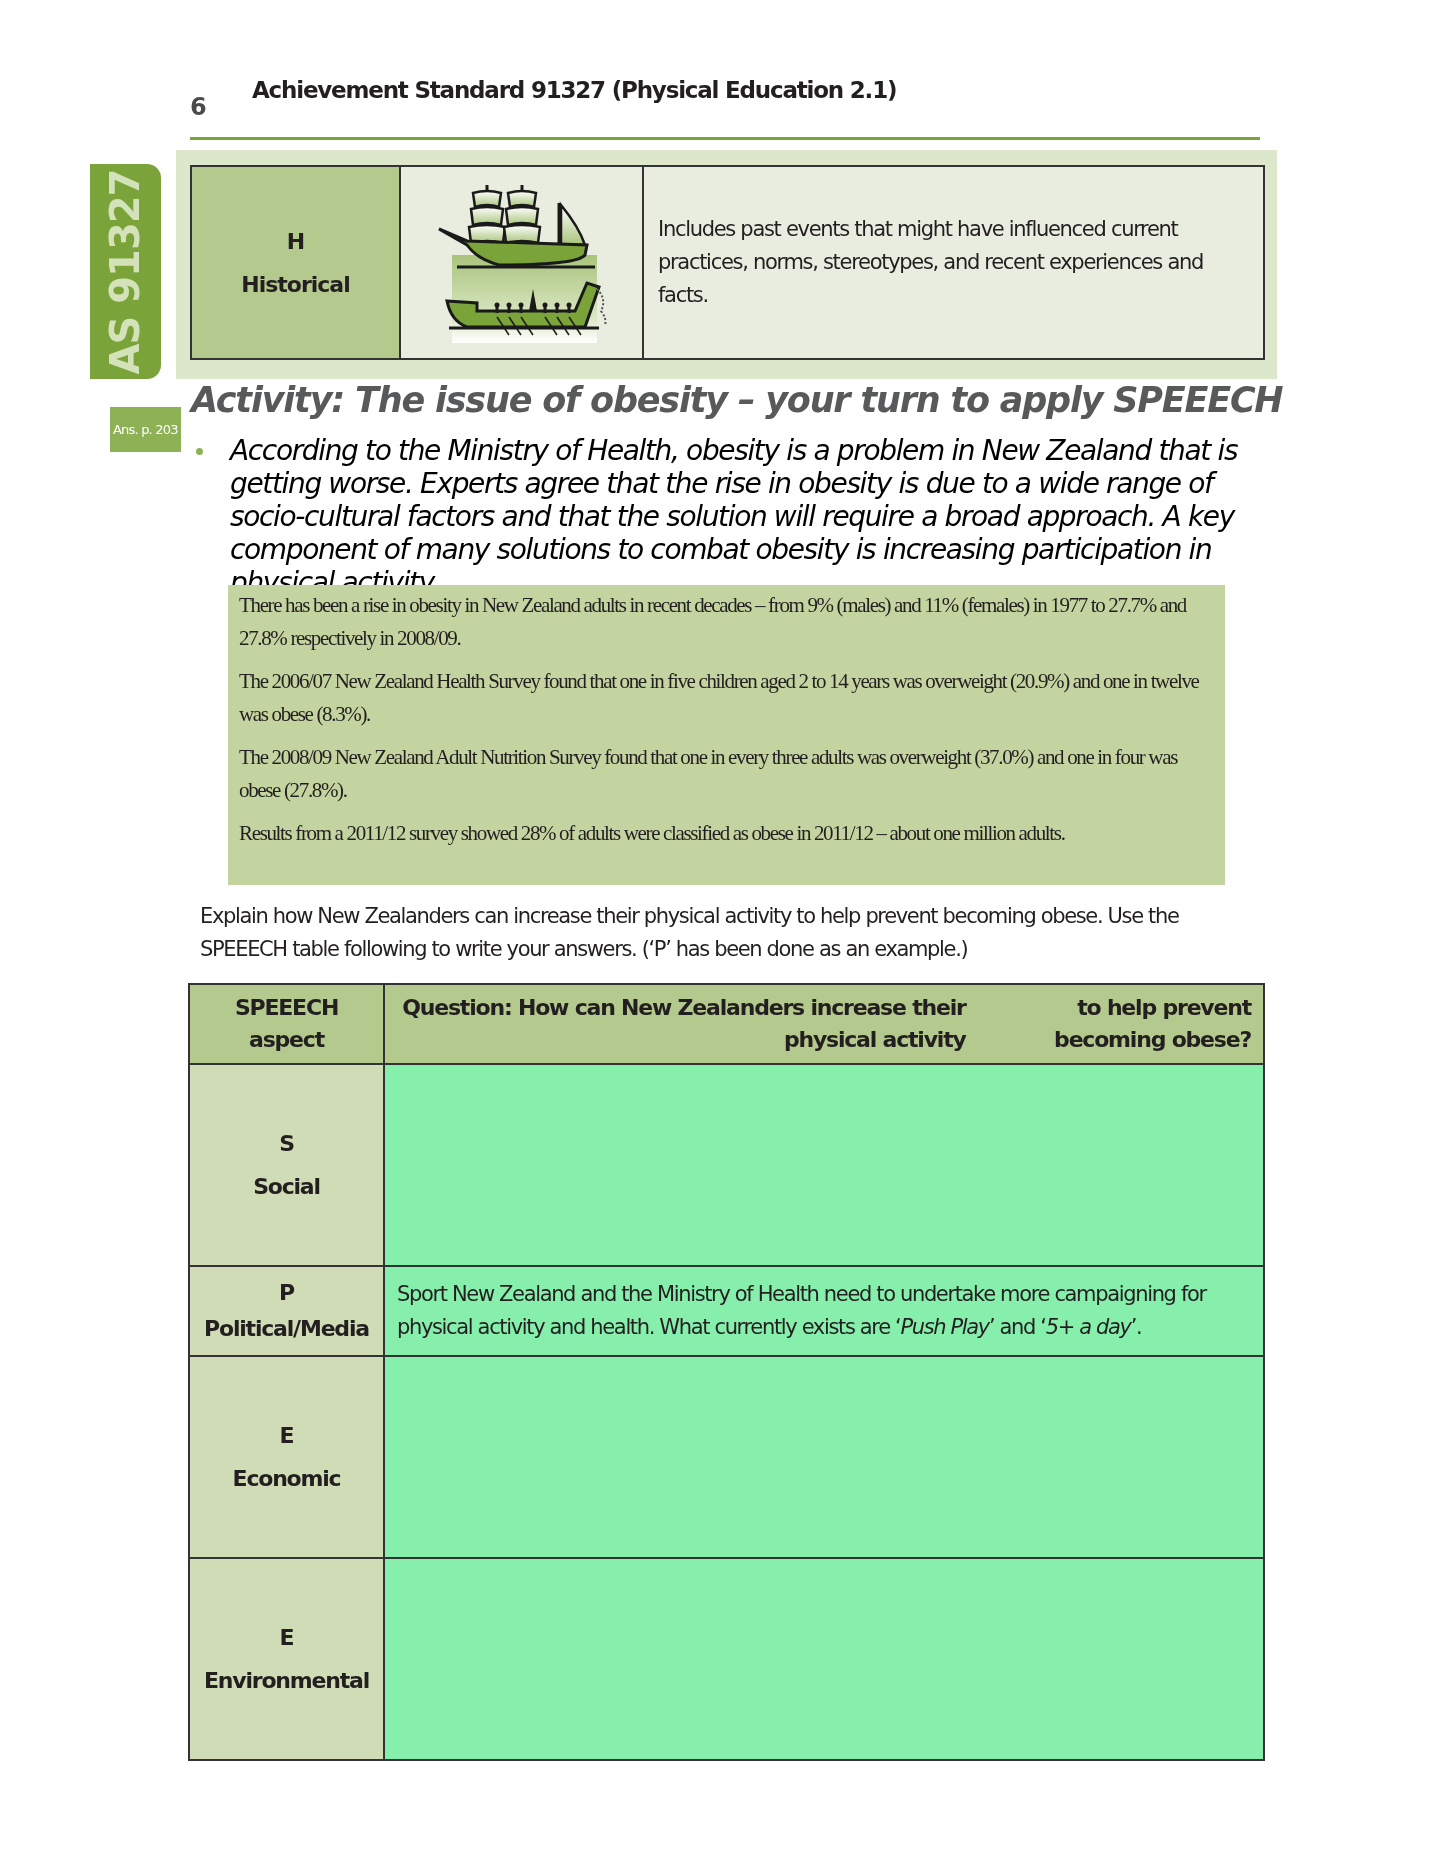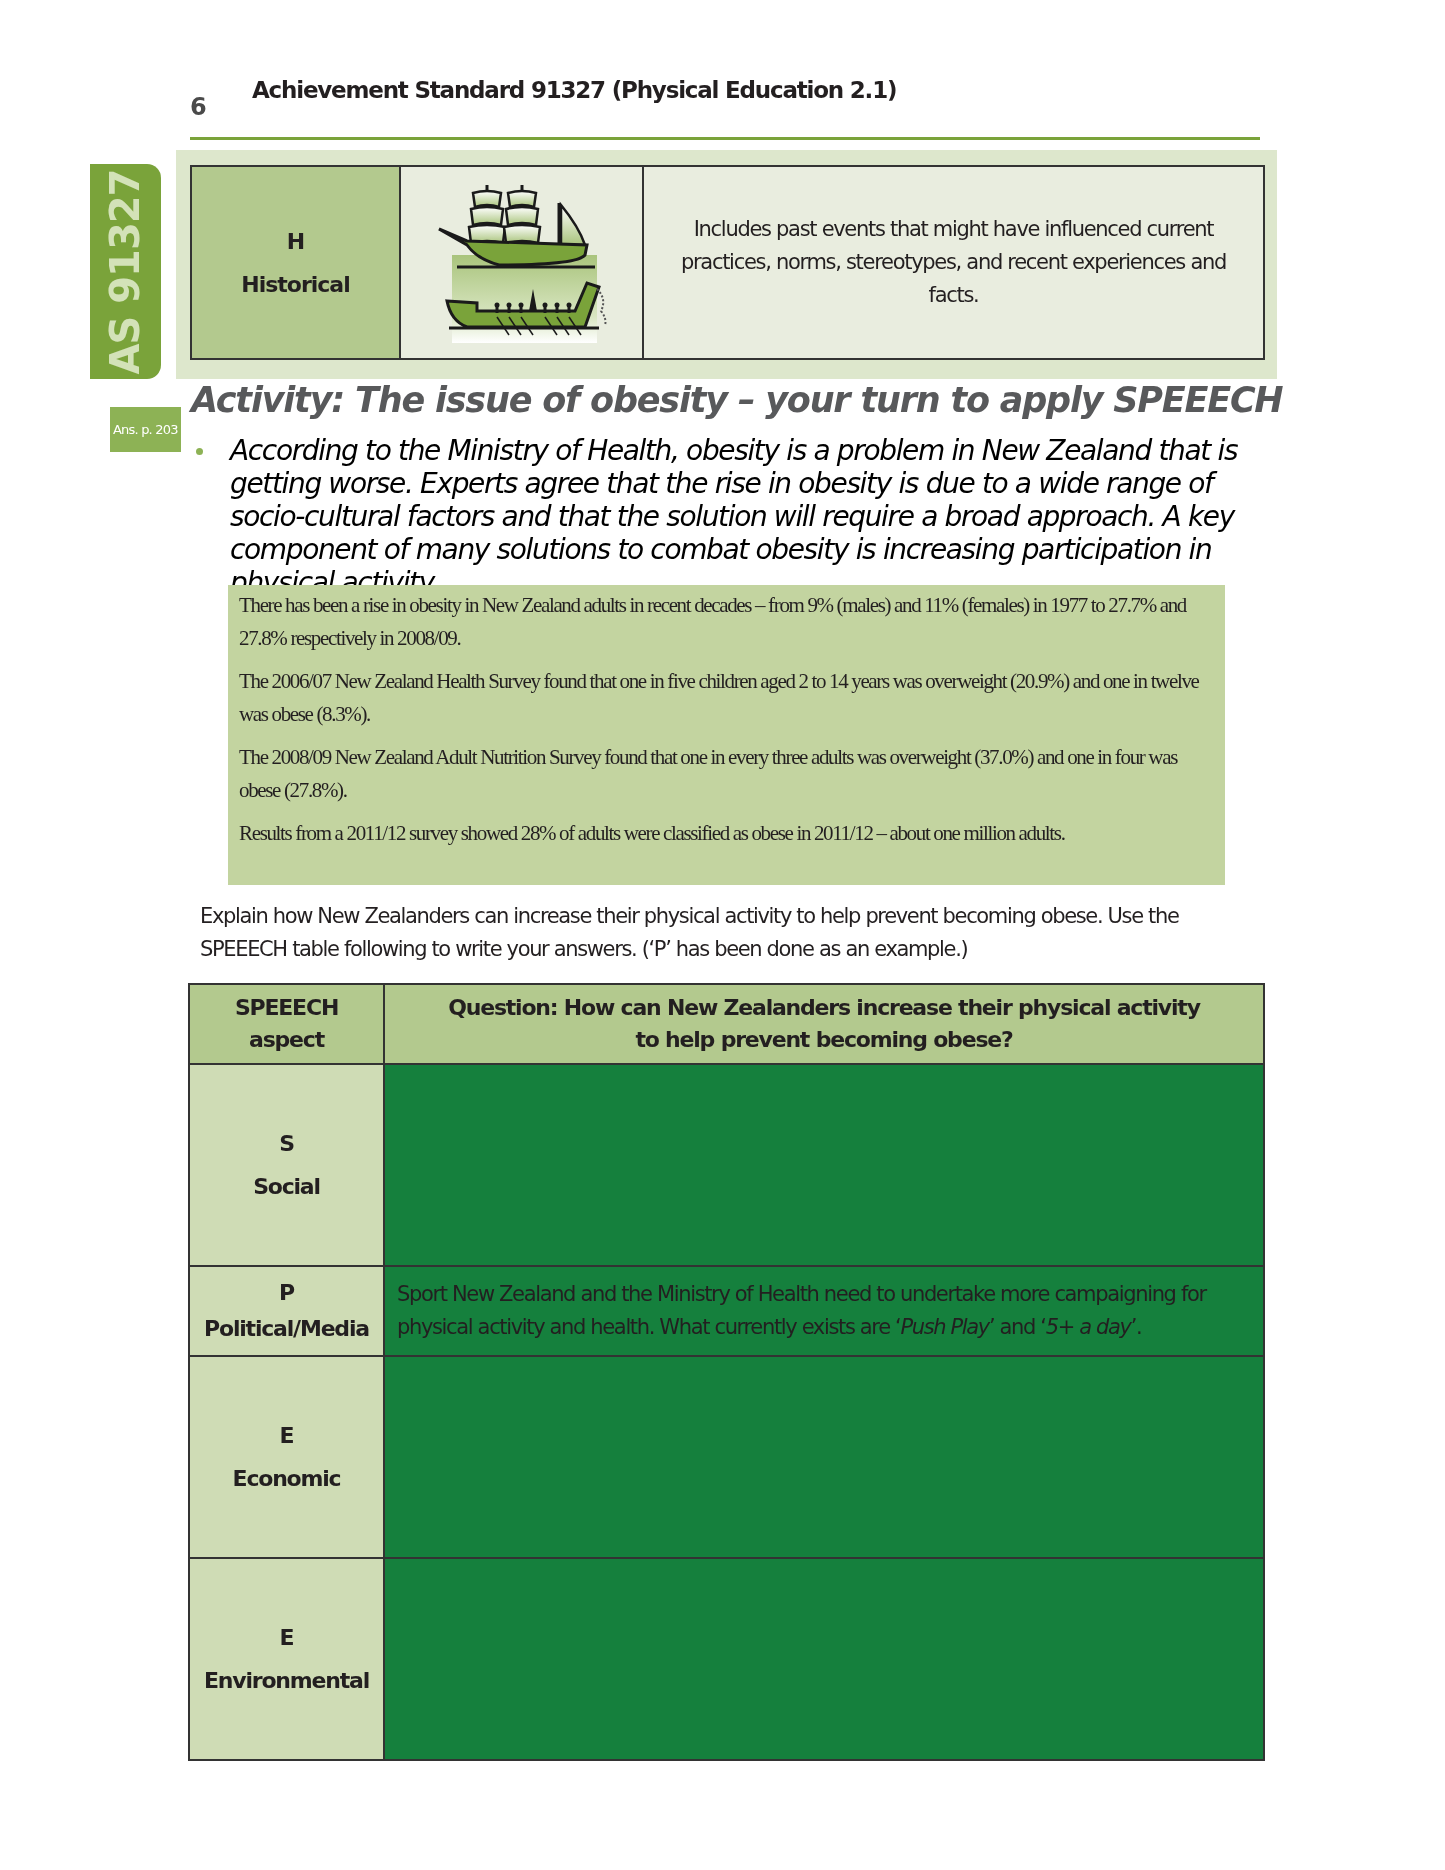--- a/index.html
+++ b/index.html
@@ -50,21 +50,21 @@
     display: flex; flex-direction: column; align-items: center; justify-content: center;
     font-family: "DejaVu Sans", sans-serif; font-weight: bold; font-size: 22px; letter-spacing: -1px;
   }
   .hist-aspect .letter { margin-bottom: 18px; }
   .hist-image {
     width: 241px; border-right: 2px solid #333; display: flex; align-items: center; justify-content: center;
   }
   .hist-desc {
     flex: 1; display: flex; align-items: center; padding: 0 14px;
     font-family: "DejaVu Sans", sans-serif; font-size: 21px; line-height: 33px;
-    letter-spacing: -1.3px; color: #231f20; text-align: center;
+    letter-spacing: -1.3px; color: #231f20;
   }
 
   
   .ans-badge {
     position: absolute; left: 110px; top: 407px; height: 21px; padding: 12px 3px;
     background: #8db255; color: #ffffff;
     font-family: "DejaVu Sans", sans-serif; font-size: 13px; line-height: 21px; letter-spacing: -0.8px;
   }
   .activity-title {
     position: absolute; left: 191px; top: 380px; white-space: nowrap;
@@ -108,21 +108,21 @@
   .srow { display: flex; border-top: 2px solid #333; }
   .srow:first-child { border-top: none; }
   .scol-aspect {
     width: 193px; border-right: 2px solid #333; background: #cfdcb5;
     display: flex; flex-direction: column; align-items: center; justify-content: center;
     font-family: "DejaVu Sans", sans-serif; font-weight: bold; font-size: 22px; letter-spacing: -1.2px;
     text-align: center; line-height: 32px;
   }
   .scol-aspect .letter { margin-bottom: 11px; }
   .scol-answer {
-    flex: 1; background: #15803d; display: flex; align-items: center; padding: 0 12px;
+    flex: 1; background: #86efac; display: flex; align-items: center; padding: 0 12px;
     font-family: "DejaVu Sans", sans-serif; font-size: 21px; line-height: 33px; letter-spacing: -1.35px;
   }
   .srow.header .scol-aspect, .srow.header .scol-answer {
     background: #b3c98e; justify-content: center; text-align: right;
     font-weight: bold; font-size: 22px; line-height: 32px; letter-spacing: -1.2px;
   }
   .srow.header { height: 78px; }
   .srow.tall { height: 200px; }
   .srow.short { height: 88px; }
   .scol-answer em { font-style: italic; }
@@ -225,21 +225,21 @@
 </div>
 
 <p class="explain">Explain how New Zealanders can increase their physical activity to help prevent becoming obese. Use the SPEEECH table following to write your answers. (‘P’ has been done as an example.)</p>
 
 <div class="speeech">
   <div class="srow header">
     <div class="scol-aspect">
       <div>SPEEECH</div>
       <div>aspect</div>
     </div>
-    <div class="scol-answer" style="flex-direction:column;">
+    <div class="scol-answer" style="flex-direction:row;">
       <div>Question: How can New Zealanders increase their physical activity</div>
       <div>to help prevent becoming obese?</div>
     </div>
   </div>
 
   <div class="srow tall">
     <div class="scol-aspect">
       <div class="letter">S</div>
       <div>Social</div>
     </div>

